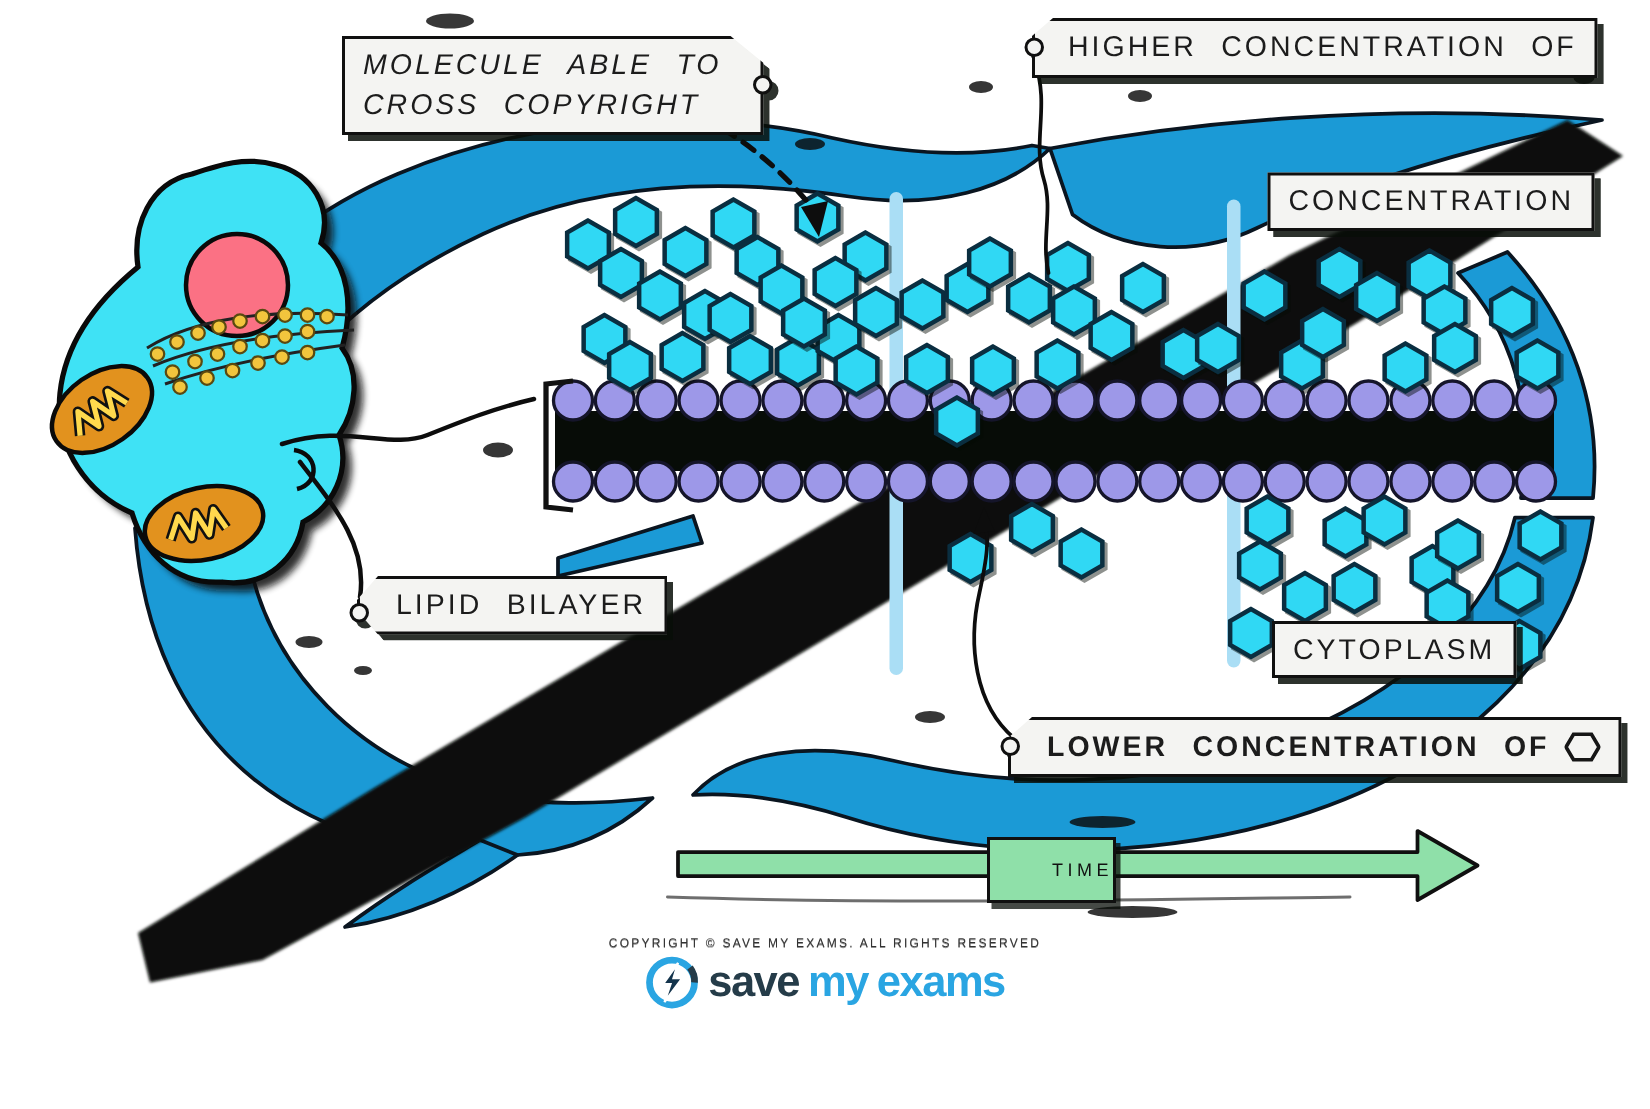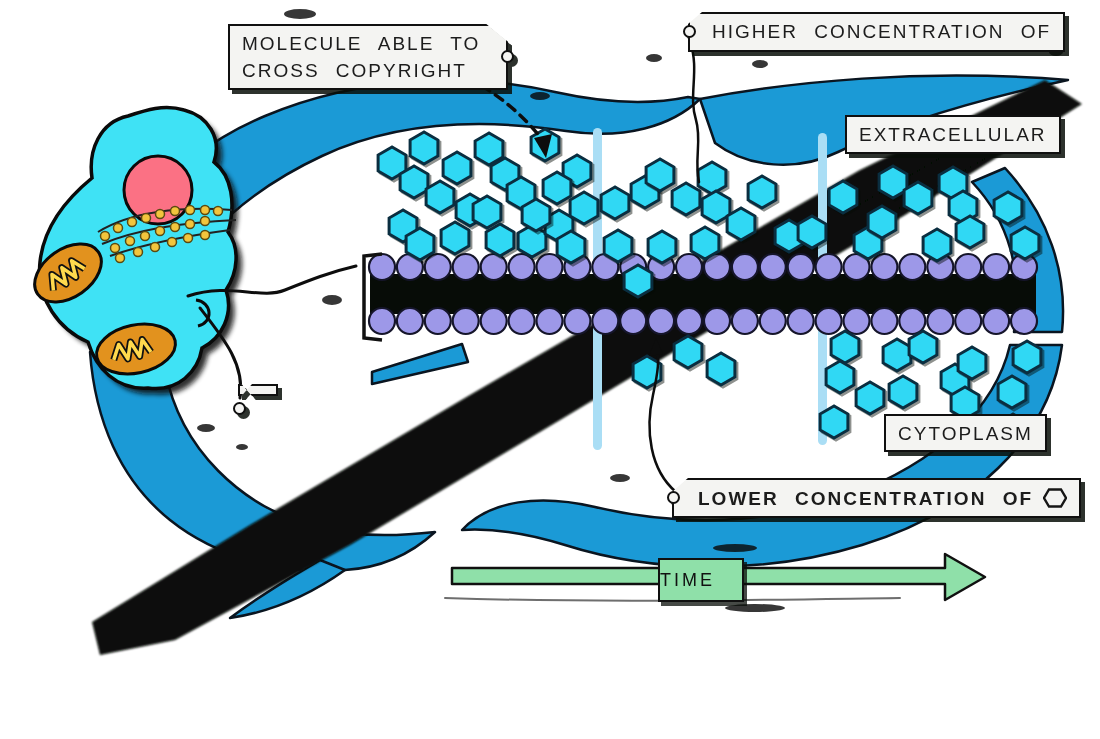--- a/index.html
+++ b/index.html
@@ -11,22 +11,22 @@
        filter:drop-shadow(2px 2px 0 rgba(5,10,5,.45));}
   .tagwrap{position:absolute;z-index:3;filter:drop-shadow(4px 4px 0 rgba(8,14,8,.85));}
   .tag{background:var(--label-bg,#f4f4f2);border:2.5px solid #101010;color:#1c1c1c;
        letter-spacing:2px;word-spacing:9px;line-height:27px;font-size:19px;
        padding:4px 12px;white-space:nowrap;}
   .tag.single{display:flex;align-items:center;gap:10px;}
   .pin{position:absolute;width:9px;height:9px;border:2.5px solid #101010;border-radius:50%;
        background:var(--label-bg,#f4f4f2);z-index:4;}
   .hexicon{display:inline-block;vertical-align:-3px;}
   #time-box{position:absolute;z-index:3;background:var(--time-green,#8fe0a9);
-      border:2.5px solid #101010;color:#111;font-size:18px;letter-spacing:3px;
-      display:flex;align-items:center;justify-content:flex-start;
+      border:2.5px solid #101010;color:#111;font-size:12px;letter-spacing:3px;
+      display:flex;align-items:center;justify-content:flex-end;
       filter:drop-shadow(3px 4px 0 rgba(8,14,8,.75));}
   #footer{position:absolute;left:0;top:624px;width:1100px;z-index:3;text-align:center;}
   #copyright{font-size:8px;letter-spacing:1.5px;color:#161616;opacity:.88;
       text-shadow:0 1px 0 rgba(0,0,0,.5);transform:scaleY(1.05);}
   #brand{margin-top:4px;display:flex;justify-content:center;align-items:center;gap:6px;}
   #brand .word{font-size:29px;font-weight:bold;letter-spacing:-1px;line-height:30px;}
   #brand .save{color:var(--brand-dark,#253c49);}
   #brand .my{color:var(--brand-blue,#2aa5e2);}
   #brand .exams{color:var(--brand-blue,#2aa5e2);}
 </style>
@@ -280,63 +280,77 @@
       <polygon fill="#0d0d0d" stroke="none" points="649,356 663,354 656,338"></polygon>
       <path stroke-width="2" opacity="0.6" d="M 445,598 C 600,603 750,600 900,598"></path>
     </g>
 
     <g>
       <polygon points="452,568 945,568 945,554 985,577 945,600 945,584 452,584" fill="#8fe0a9" stroke="#101010" stroke-width="2.5" stroke-linejoin="round"></polygon>
     </g>
   </svg>
 
   <div class="tagwrap" style="left:228px;top:24px;">
-    <div class="tag" style="clip-path:polygon(0 0, calc(100% - 22px) 0, 100% 18px, 100% 100%, 0 100%); padding-right:26px;">
+    <div class="tag" style="clip-path:polygon(0 0, calc(100% - 22px) 0, 100% 18px, 100% 100%, 0 100%); padding-right:26px;font-style:italic;">
       <div>MOLECULE ABLE TO</div>
       <div>CROSS COPYRIGHT</div>
     </div>
     <div class="pin" style="right:-6px;top:26px;"></div>
   </div>
 
   <div class="tagwrap" style="left:688px;top:12px;">
     <div class="tag single" style="clip-path:polygon(14px 0, 100% 0, 100% 100%, 0 100%, 0 12px); padding-left:22px; height:28px;flex-direction:column;">
       <span>HIGHER CONCENTRATION OF</span>
       <svg class="hexicon" width="24" height="20" viewBox="0 0 24 20">
         <polygon points="6,1.5 18,1.5 23,10 18,18.5 6,18.5 1,10" fill="none" stroke="#161616" stroke-width="2.4"></polygon>
       </svg>
     </div>
     <div class="pin" style="left:-5px;top:13px;"></div>
   </div>
 
   <div class="tagwrap" style="left:845px;top:115px;">
     <div class="tag" style="min-width:168px;">
-      <div>EXTRACELLULAR</div>
+      <div>CONCENTRATION</div>
     </div>
   </div>
 
   <div class="tagwrap" style="left:238px;top:384px;">
     <div class="tag" style="clip-path:polygon(14px 0, 100% 0, 100% 100%, 14px 100%, 0 calc(100% - 16px), 0 16px); padding-left:24px;">
+      <div>LIPID BILAYER</div>
     </div>
     <div class="pin" style="left:-5px;top:18px;"></div>
   </div>
 
   <div class="tagwrap" style="left:848px;top:414px;">
-    <div class="tag single" style="height:26px;margin-left:36px;">
+    <div class="tag single" style="height:26px;">
       <span>CYTOPLASM</span>
     </div>
   </div>
 
   <div class="tagwrap" style="left:672px;top:478px;font-weight:bold;">
     <div class="tag single" style="clip-path:polygon(16px 0, 100% 0, 100% 100%, 0 100%, 0 14px); padding-left:24px; height:28px;">
       <span>LOWER CONCENTRATION OF</span>
       <svg class="hexicon" width="24" height="20" viewBox="0 0 24 20">
         <polygon points="6,1.5 18,1.5 23,10 18,18.5 6,18.5 1,10" fill="none" stroke="#161616" stroke-width="2.4"></polygon>
       </svg>
     </div>
     <div class="pin" style="left:-5px;top:13px;"></div>
   </div>
 
   <div id="time-box" style="left:658px;top:558px;width:82px;height:40px;">
     <span>TIME</span>
   </div>
 
+  <div id="footer">
+    <div id="copyright">COPYRIGHT © SAVE MY EXAMS. ALL RIGHTS RESERVED</div>
+    <div id="brand">
+      <svg width="36" height="36" viewBox="0 0 36 36">
+        <circle cx="18" cy="18" r="15" fill="#ffffff" stroke="#2aa5e2" stroke-width="4.5"></circle>
+        <path d="M 30,8 A 15,15 0 0 1 33,18" fill="none" stroke="#253c49" stroke-width="4.5"></path>
+        <polygon points="22,5 12,19 17,19 13,31 25,15 19,15" fill="#14344c" stroke="#ffffff" stroke-width="1.5"></polygon>
+      </svg>
+      <span class="word save">save</span>
+        <span class="word my">my</span>
+        <span class="word exams">exams</span>
+    </div>
+  </div>
 
 </div>
 
 </body></html>

